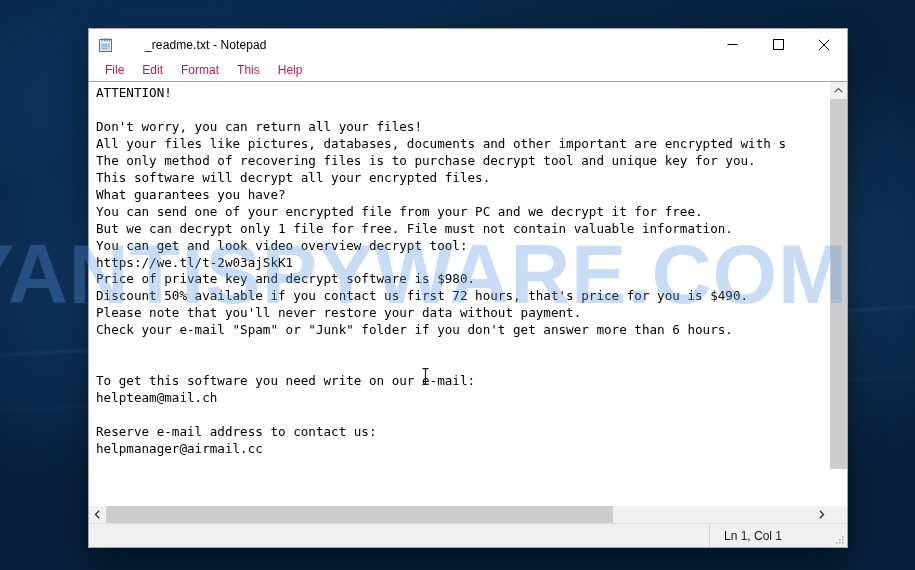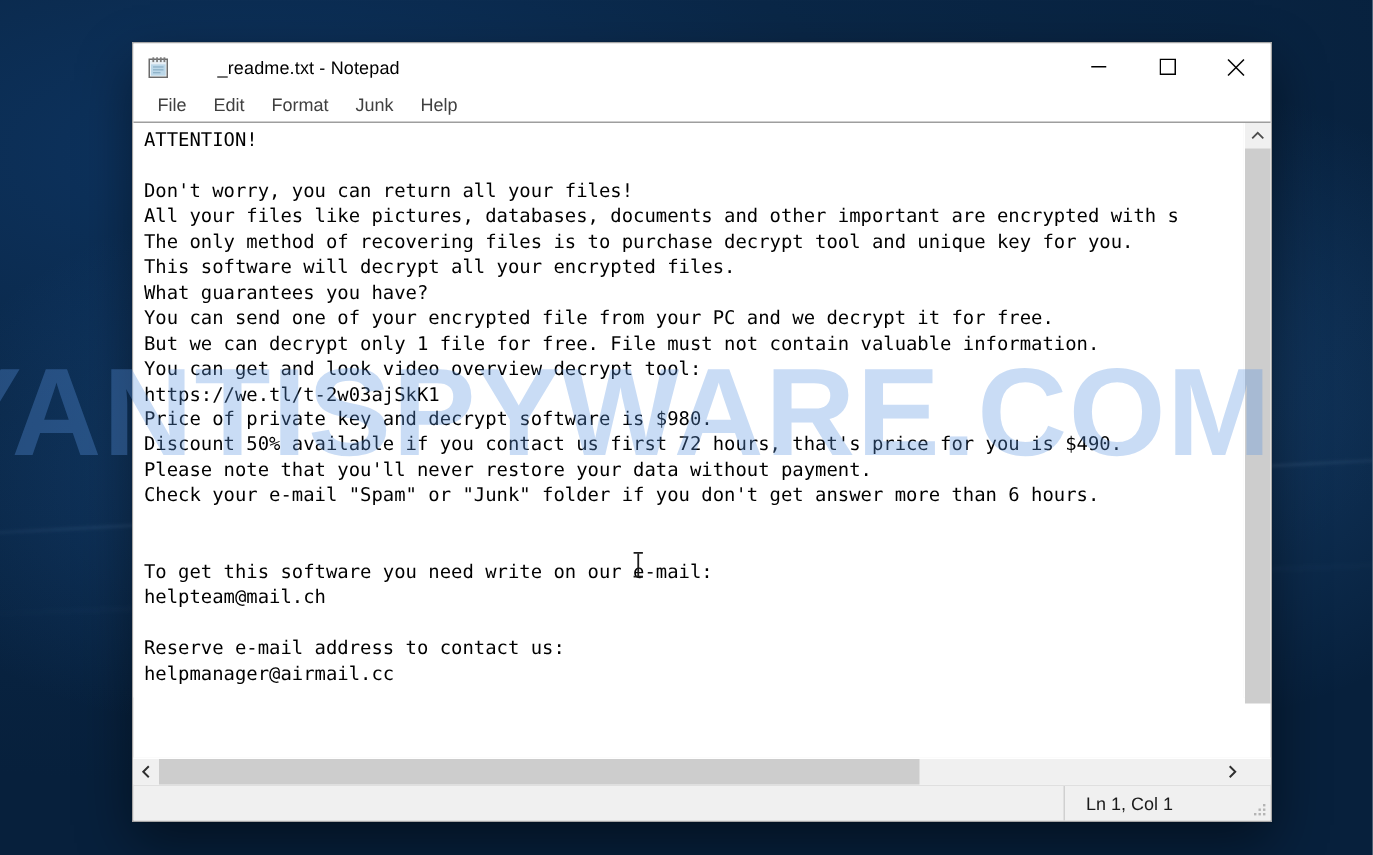--- a/index.html
+++ b/index.html
@@ -140,21 +140,21 @@
     height: 21px;
     background: #ffffff;
     display: flex;
     align-items: center;
     padding-left: 7px;
     flex: 0 0 auto;
     user-select: none;
   }
   #menubar .menu-item {
     font-size: 12px;
-    color: #404040;
+    color: #be185d;
     padding: 2px 9px 3px 9px;
     white-space: nowrap;
     cursor: default;
   }
 
   
   #editor-region {
     flex: 1 1 auto;
     position: relative;
     display: flex;
@@ -351,21 +351,21 @@
           <line x1="11.3" y1="0.7" x2="0.7" y2="11.3" stroke="#000" stroke-width="1"></line>
         </svg>
       </button>
     </div>
   </div>
 
   <div id="menubar">
     <div class="menu-item">File</div>
     <div class="menu-item">Edit</div>
     <div class="menu-item">Format</div>
-    <div class="menu-item">Junk</div>
+    <div class="menu-item">This</div>
     <div class="menu-item">Help</div>
   </div>
 
   <div id="editor-region">
 
     <div id="editor-row">
 
       <div id="text-area">
         <div id="text-content">ATTENTION!
 

